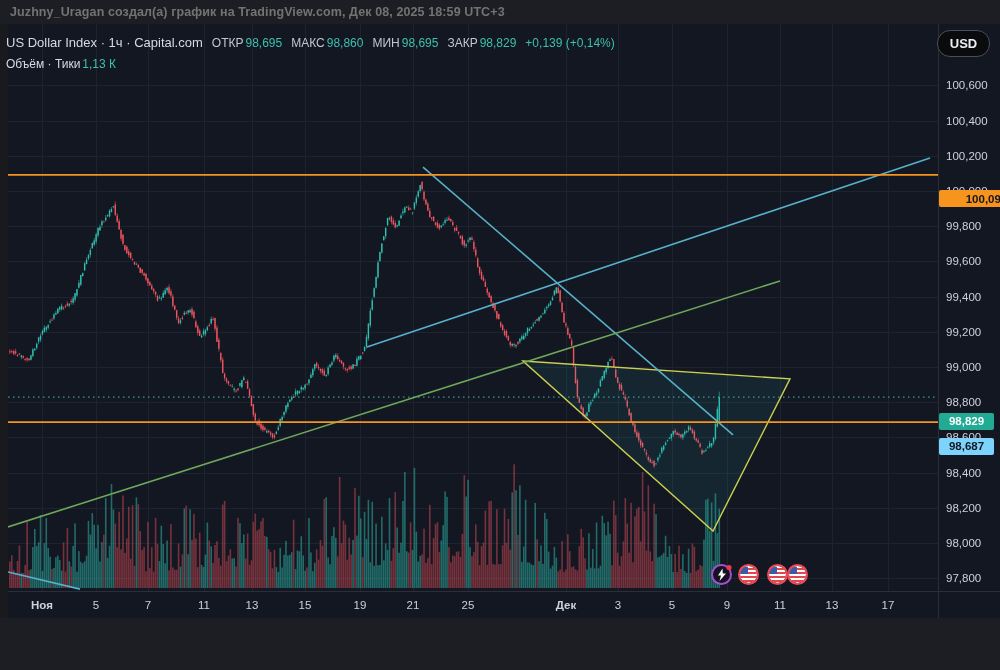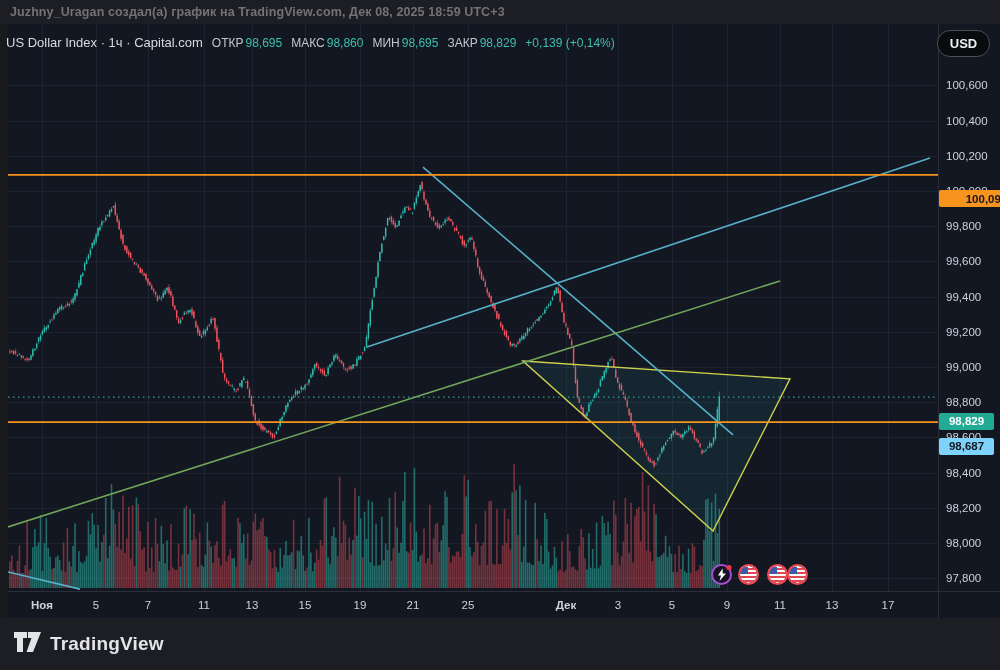--- a/index.html
+++ b/index.html
@@ -1247,20 +1247,23 @@
             <text x="832.0" y="585">13</text>
             <text x="888.0" y="585">17</text>
           </g>
         </svg></div>
     <div id="left-strip"></div>
 
     <div id="legend">
       <div class="row1">
         <span class="sym">US Dollar Index · 1ч · Capital.com</span><span class="lbl">ОТКР</span><span class="val">98,695</span><span class="lbl">МАКС</span><span class="val">98,860</span><span class="lbl">МИН</span><span class="val">98,695</span><span class="lbl">ЗАКР</span><span class="val">98,829</span><span class="chg">+0,139 (+0,14%)</span>
       </div>
+      <div class="row2">
+        <span class="lbl lbl0">Объём · Тики</span><span class="val">1,13 К</span>
+      </div>
     </div>
 
     <div id="usd-btn">USD</div>
 
     <div class="price-tag" style="top: 166.313px; background: rgb(247, 148, 30); color: rgb(19, 23, 34); padding-left: 20px;">100,092</div>
     <div class="price-tag" style="top: 388.573px; background: rgb(34, 171, 148); color: rgb(255, 255, 255);">98,829</div>
     <div class="price-tag" style="top: 413.561px; background: #7dd3fc; color: rgb(19, 23, 34);">98,687</div>
 
     <div class="event-badge" style="left: 709.531px; top: 539px;">
       <svg width="23" height="23" viewBox="0 0 23 23">
@@ -1318,23 +1321,14 @@
             <rect x="3" y="9" width="17" height="2" fill="#e0474f"></rect>
           <rect x="3" y="13" width="17" height="2" fill="#e0474f"></rect>
             <rect x="3" y="17" width="17" height="2" fill="#e0474f"></rect>
           <rect x="3" y="4" width="8" height="7" fill="#3b5aa8"></rect>
         </g>
         <circle cx="11.5" cy="11.5" r="9.5" fill="none" stroke="#ef4956" stroke-width="2"></circle>
       </svg>
     </div>
   </div>
 
-  <div id="footer">
-    <span class="mark">
-      <svg width="27" height="20" viewBox="0 0 27 20">
-        <path d="M0 0 H13 V6 H9 V20 H3 V6 H0 Z" fill="#e3e4e8"></path>
-        <path d="M14 0 H27 L19 20 H12.5 L17.5 6 H14 Z" fill="#e3e4e8"></path>
-      </svg>
-    </span>
-    <span class="word">TradingView</span>
-  </div>
 
 </div>
 
 </body></html>

